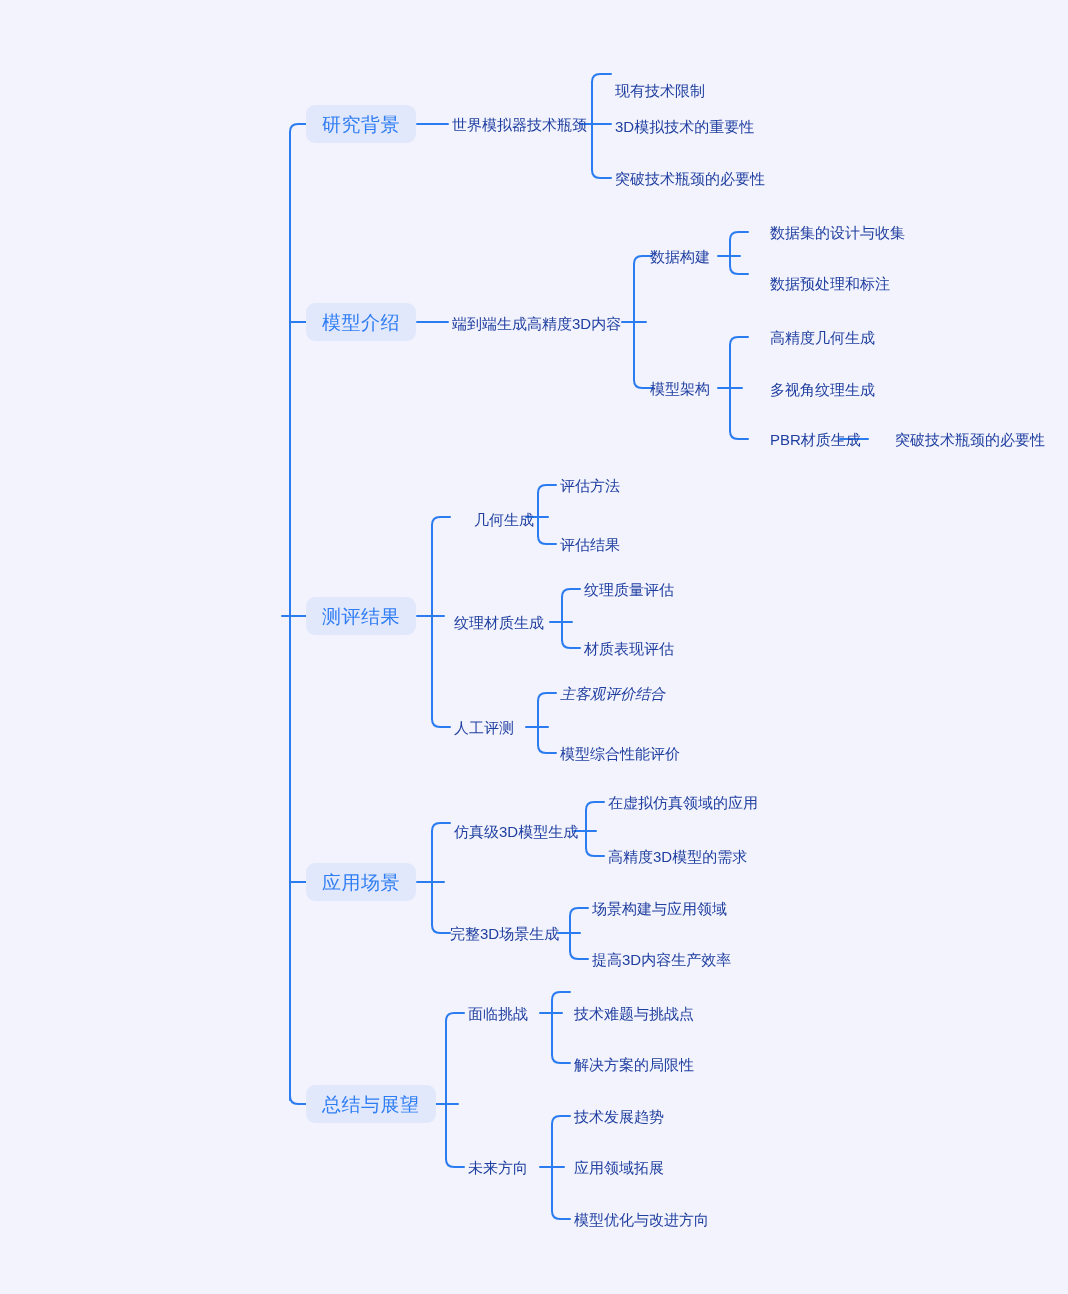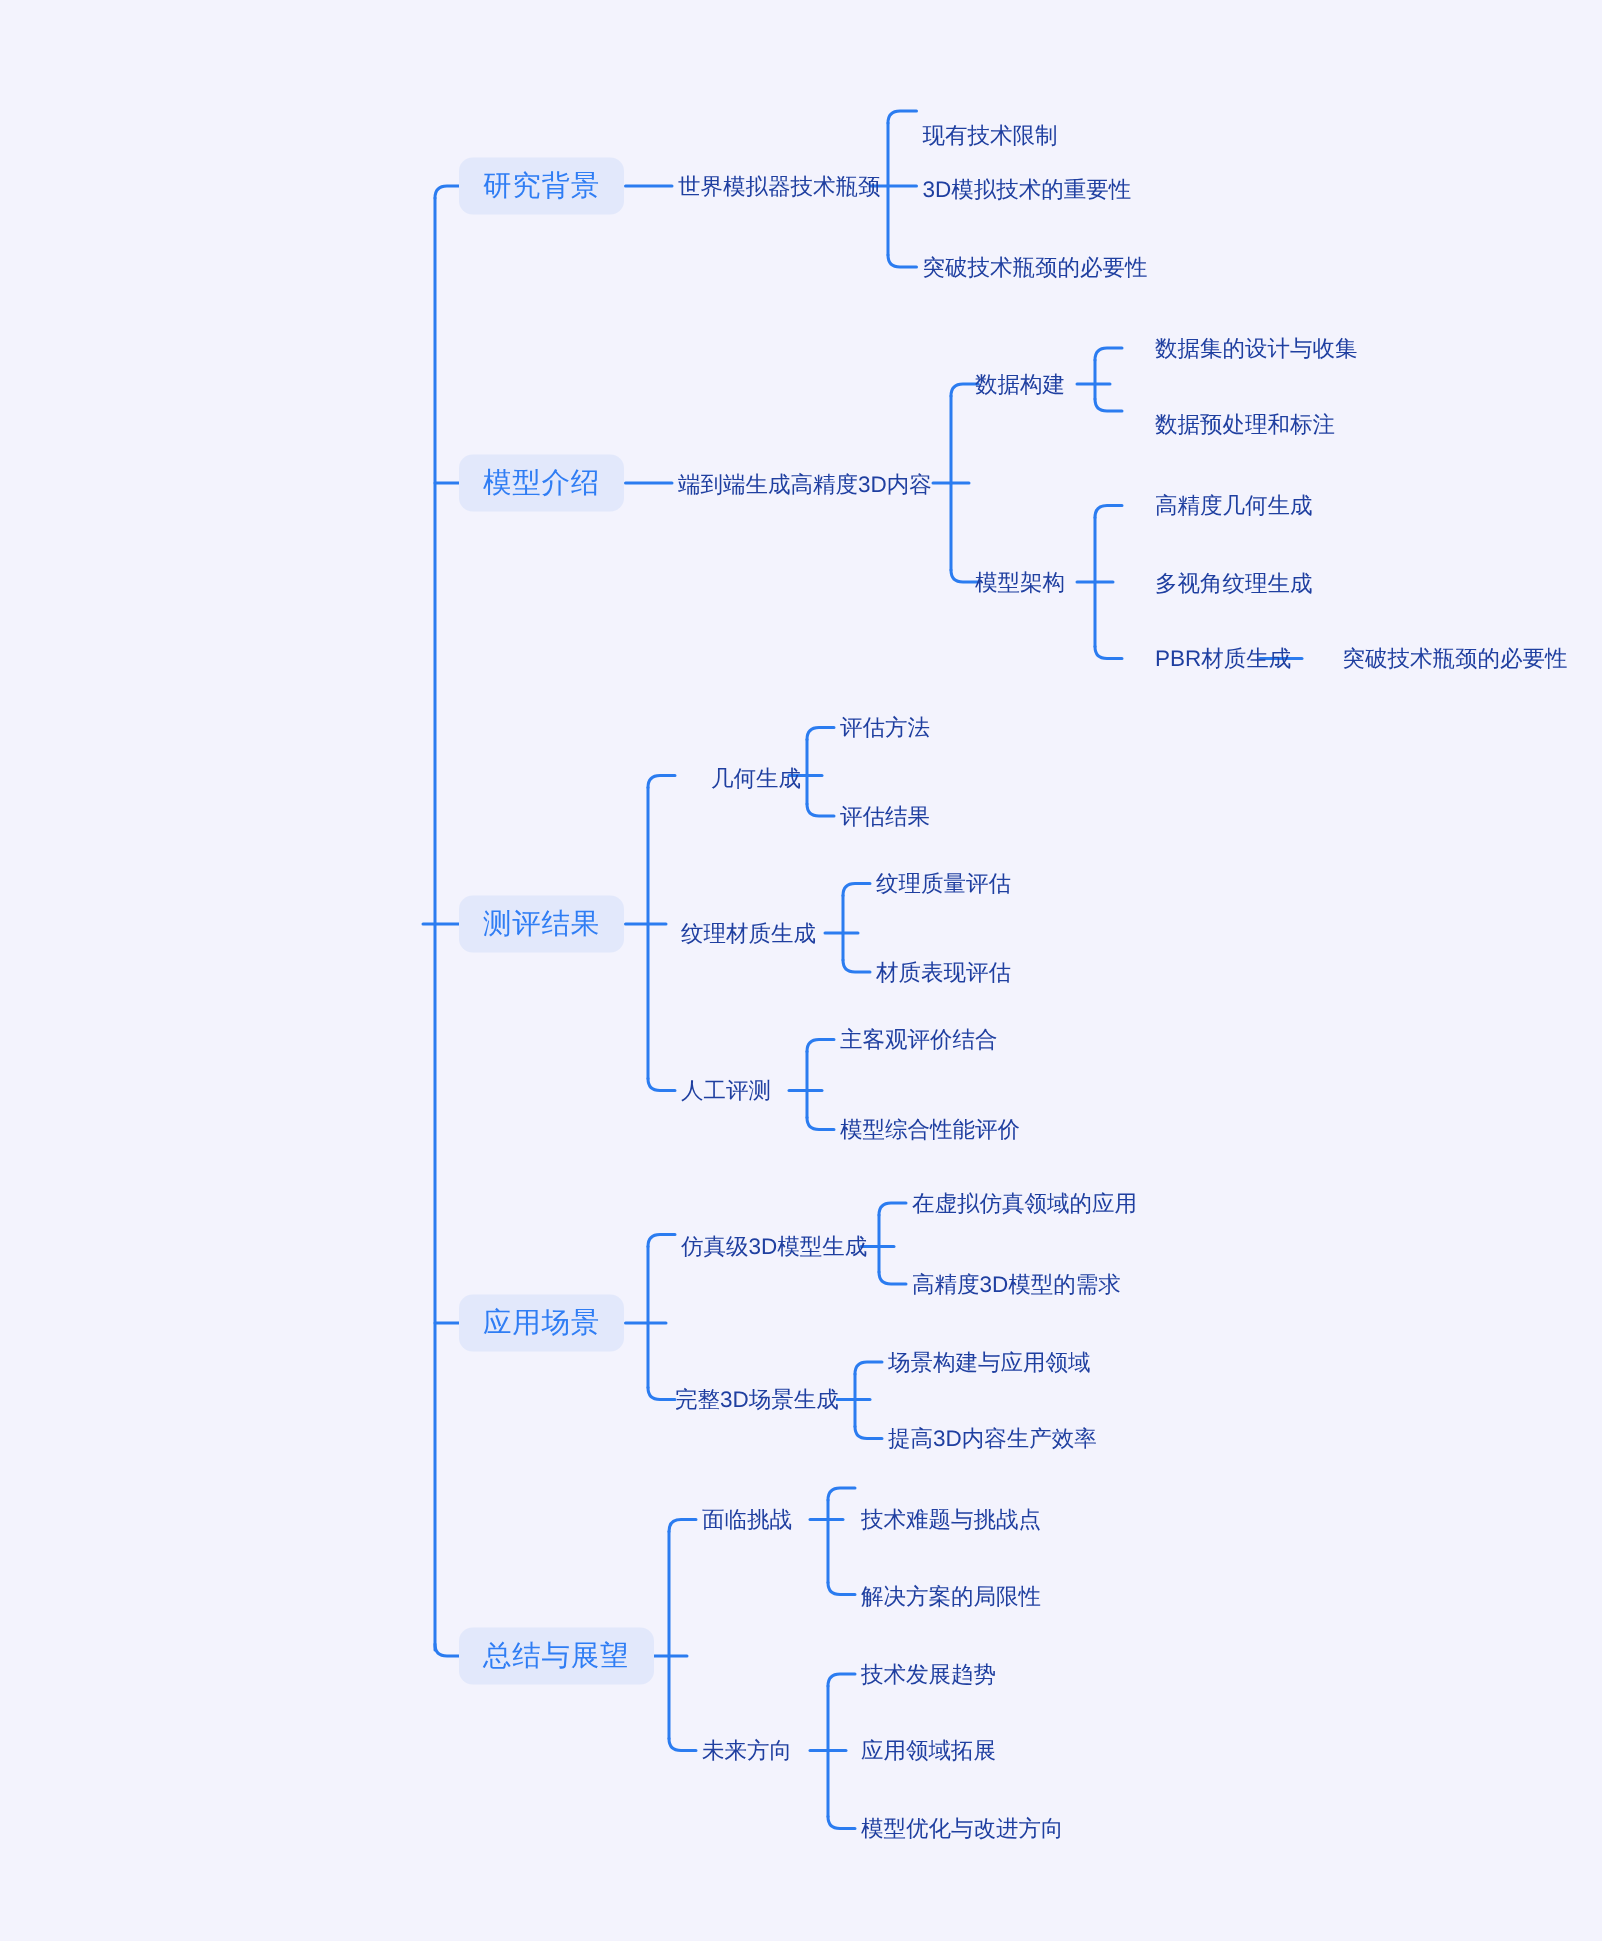--- a/index.html
+++ b/index.html
@@ -257,21 +257,21 @@
   </div>
   <div class="node node-text lvl3" style="left:584px; top:580px;">
     <span>纹理质量评估</span>
   </div>
   <div class="node node-text lvl3" style="left:584px; top:639px;">
     <span>材质表现评估</span>
   </div>
   <div class="node node-text lvl2" style="left:454px; top:718px;">
     <span>人工评测</span>
   </div>
-  <div class="node node-text lvl3" style="left:560px; top:684px;">
+  <div class="node node-text lvl3" style="left:560px; top:684px;font-style:italic;">
     <span>主客观评价结合</span>
   </div>
   <div class="node node-text lvl3" style="left:560px; top:744px;">
     <span>模型综合性能评价</span>
   </div>
 
   <div class="node node-branch" style="left:306px; top:863px;">
     <span>应用场景</span>
   </div>
   <div class="node node-text lvl2" style="left:454px; top:822px;">

